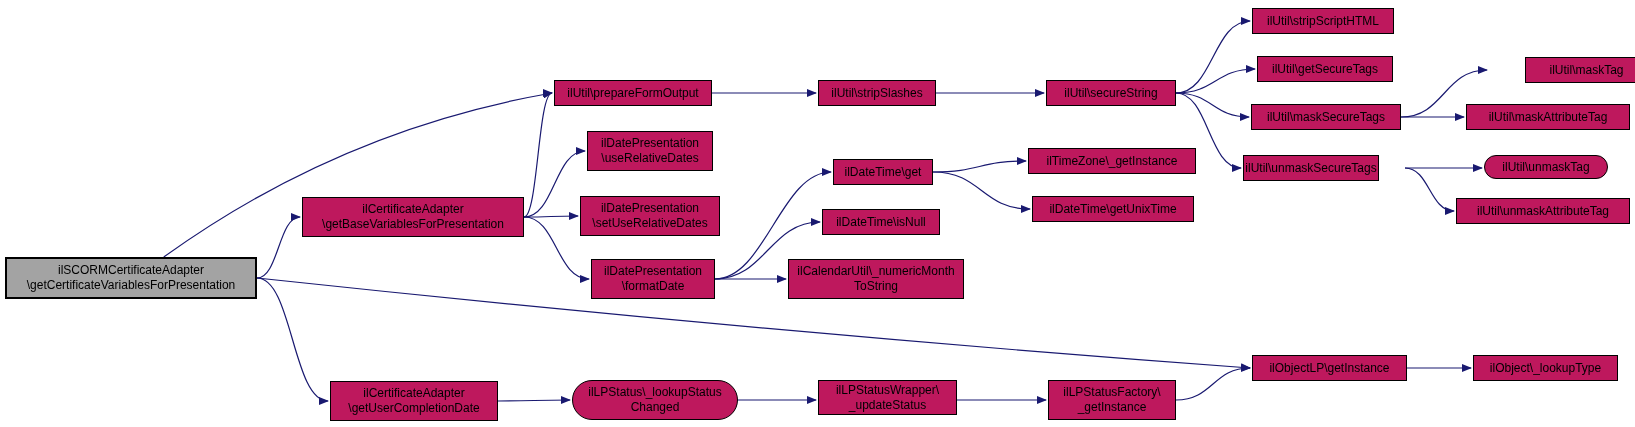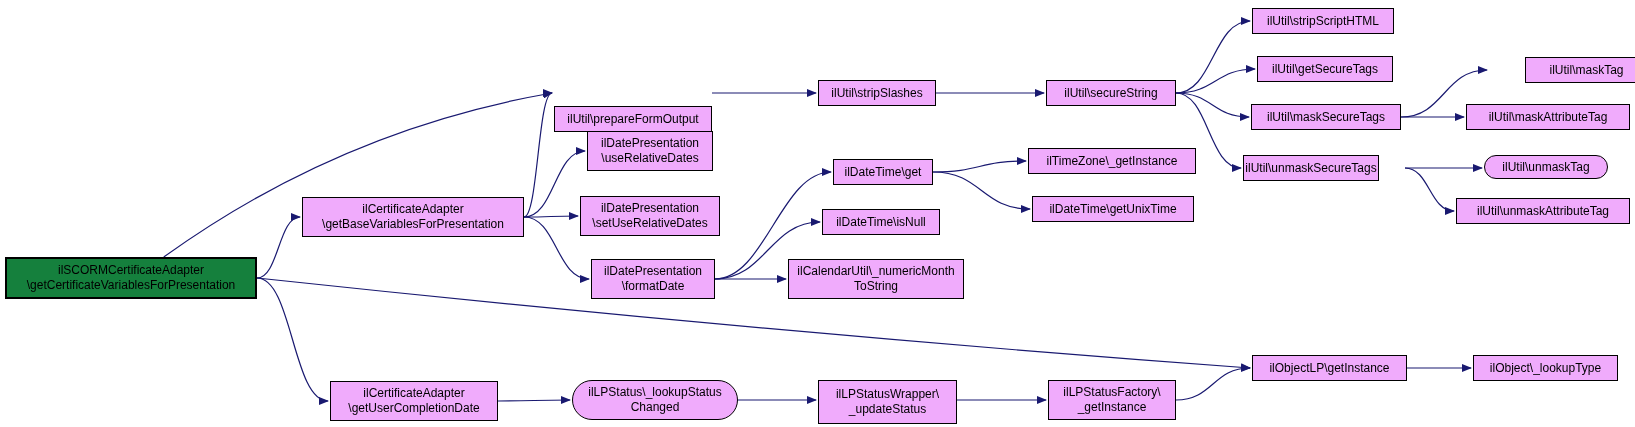--- a/index.html
+++ b/index.html
@@ -12,27 +12,27 @@
   }
   .edge-layer{position:absolute;left:0;top:0;width:1635px;height:427px;}
   .node-layer{position:absolute;left:0;top:0;width:1635px;height:427px;}
   .node{
     position:absolute;
     box-sizing:border-box;
     display:flex;align-items:center;justify-content:center;
     text-align:center;
     white-space:pre-line;
     font-size:12px;line-height:15px;
-    background:#f0abfc;
+    background:#be185d;
     border:1px solid #000000;
     color:#000000;
     cursor:pointer;
   }
   .node.root{
-    background:#15803d;
+    background:#a3a3a3;
     border-width:2px;
     cursor:default;
   }
   .edge{fill:none;stroke-width:1.2px;}
 </style>
 </head>
 <body>
 
 <div class="canvas">
   <svg class="edge-layer" width="1635" height="427" viewBox="0 0 1635 427" xmlns="http://www.w3.org/2000/svg">
@@ -70,21 +70,21 @@
         <path d="M957,400 C1001.5,400 1001.5,400 1046,400" class="edge" stroke="#191970" marker-end="url(#arrow)"></path>
         <path d="M1176,400 C1213,400 1213,368 1250,368" class="edge" stroke="#191970" marker-end="url(#arrow)"></path>
         <path d="M1407,368 C1439,368 1439,368 1471,368" class="edge" stroke="#191970" marker-end="url(#arrow)"></path>
       </g>
   </svg>
   <div class="node-layer">
       <div class="node root" style="left: 5px; top: 257px; width: 252px; height: 42px;">ilSCORMCertificateAdapter
 \getCertificateVariablesForPresentation</div>
       <div class="node" style="left: 302px; top: 197px; width: 222px; height: 40px;">ilCertificateAdapter
 \getBaseVariablesForPresentation</div>
-      <div class="node" style="left: 554px; top: 80px; width: 158px; height: 26px; margin-top: 26px;">ilUtil\prepareFormOutput</div>
+      <div class="node" style="left: 554px; top: 80px; width: 158px; height: 26px;">ilUtil\prepareFormOutput</div>
       <div class="node" style="left: 587px; top: 131px; width: 126px; height: 40px;">ilDatePresentation
 \useRelativeDates</div>
       <div class="node" style="left: 580px; top: 196px; width: 140px; height: 40px;">ilDatePresentation
 \setUseRelativeDates</div>
       <div class="node" style="left: 591px; top: 259px; width: 124px; height: 40px;">ilDatePresentation
 \formatDate</div>
       <div class="node" style="left: 818px; top: 80px; width: 118px; height: 26px;">ilUtil\stripSlashes</div>
       <div class="node" style="left: 833px; top: 159px; width: 100px; height: 26px;">ilDateTime\get</div>
       <div class="node" style="left: 822px; top: 209px; width: 118px; height: 26px;">ilDateTime\isNull</div>
       <div class="node" style="left: 788px; top: 259px; width: 176px; height: 40px;">ilCalendarUtil\_numericMonth
@@ -97,20 +97,20 @@
       <div class="node" style="left: 1251px; top: 104px; width: 150px; height: 26px;">ilUtil\maskSecureTags</div>
       <div class="node" style="left: 1243px; top: 155px; width: 136px; height: 26px;">ilUtil\unmaskSecureTags</div>
       <div class="node" style="left: 1489px; top: 57px; width: 123px; height: 26px; margin-left: 36px;">ilUtil\maskTag</div>
       <div class="node" style="left: 1466px; top: 104px; width: 164px; height: 26px;">ilUtil\maskAttributeTag</div>
       <div class="node" style="left: 1484px; top: 155px; width: 124px; height: 24px; border-radius: 13px;">ilUtil\unmaskTag</div>
       <div class="node" style="left: 1456px; top: 198px; width: 174px; height: 26px;">ilUtil\unmaskAttributeTag</div>
       <div class="node" style="left: 330px; top: 381px; width: 168px; height: 40px;">ilCertificateAdapter
 \getUserCompletionDate</div>
       <div class="node" style="left: 572px; top: 380px; width: 166px; height: 40px; border-radius: 20px;">ilLPStatus\_lookupStatus
 Changed</div>
-      <div class="node" style="left: 818px; top: 380px; width: 139px; height: 44px;">ilLPStatusWrapper\
+      <div class="node" style="left: 818px; top: 380px; width: 139px; height: 35px;">ilLPStatusWrapper\
 _updateStatus</div>
       <div class="node" style="left: 1048px; top: 380px; width: 128px; height: 40px;">ilLPStatusFactory\
 _getInstance</div>
       <div class="node" style="left: 1252px; top: 355px; width: 155px; height: 26px;">ilObjectLP\getInstance</div>
       <div class="node" style="left: 1473px; top: 355px; width: 145px; height: 26px;">ilObject\_lookupType</div>
     </div>
 </div>
 
 </body></html>

